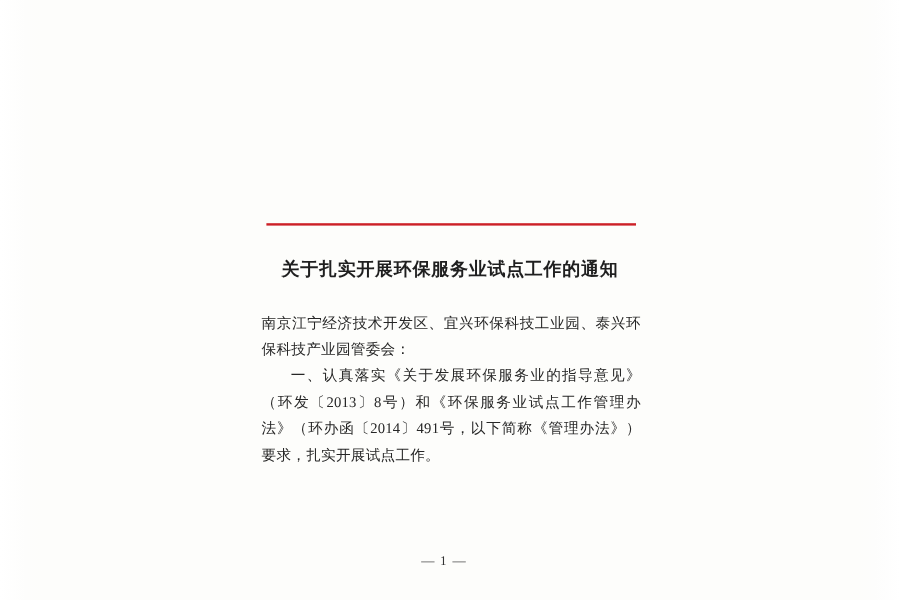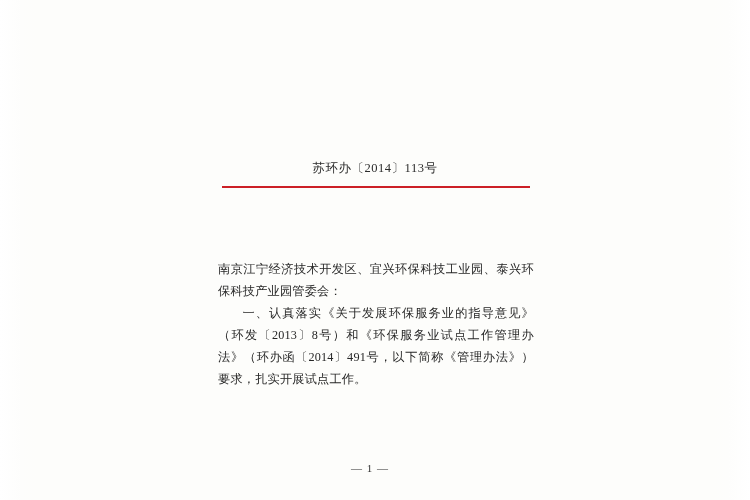--- a/index.html
+++ b/index.html
@@ -116,24 +116,24 @@
 </head>
 <body>
 
 <div class="page">
   <div class="scan-edge-left"></div>
   <div class="scan-edge-right"></div>
 
   <div class="doc-body">
 
 
-    <div class="doc-number">苏环办〔2014〕113号</div>
 
     <div class="red-rule"></div>
 
+    <div class="title">关于扎实开展环保服务业试点工作的通知</div>
 
     <div class="content">
       <p>南京江宁经济技术开发区、宜兴环保科技工业园、泰兴环保科技产业园管委会：</p>
       <p class="indent2">一、认真落实《关于发展环保服务业的指导意见》（环发〔2013〕8号）和《环保服务业试点工作管理办法》（环办函〔2014〕491号，以下简称《管理办法》）要求，扎实开展试点工作。</p>
     </div>
 
     <div class="page-number">
       <span class="page-number-inner">— 1 —</span>
     </div>
 

